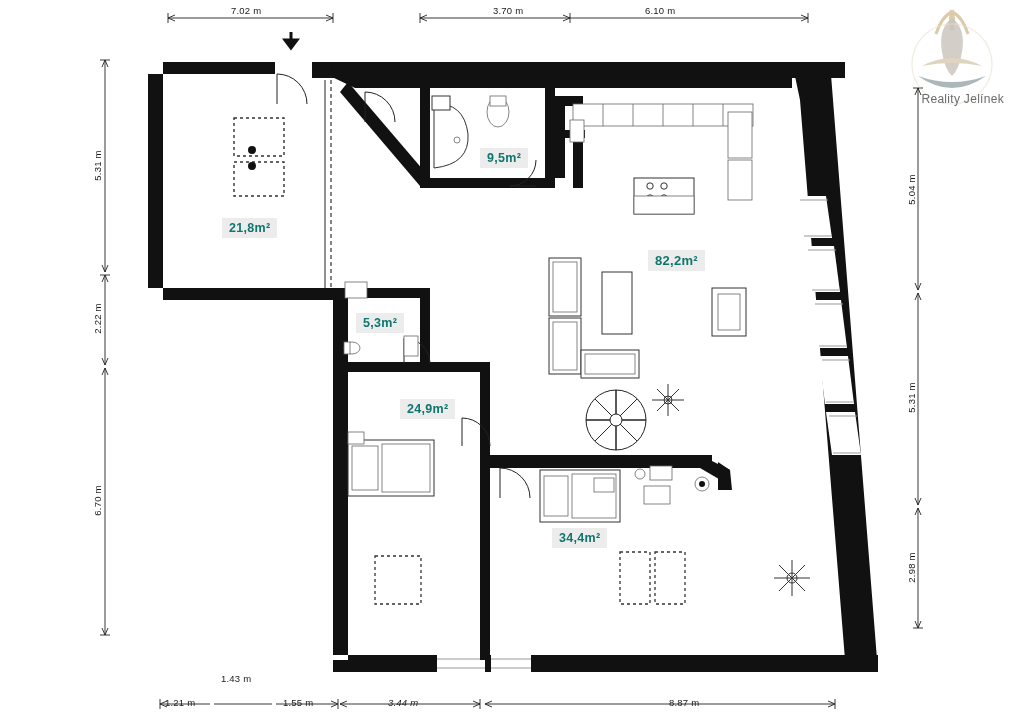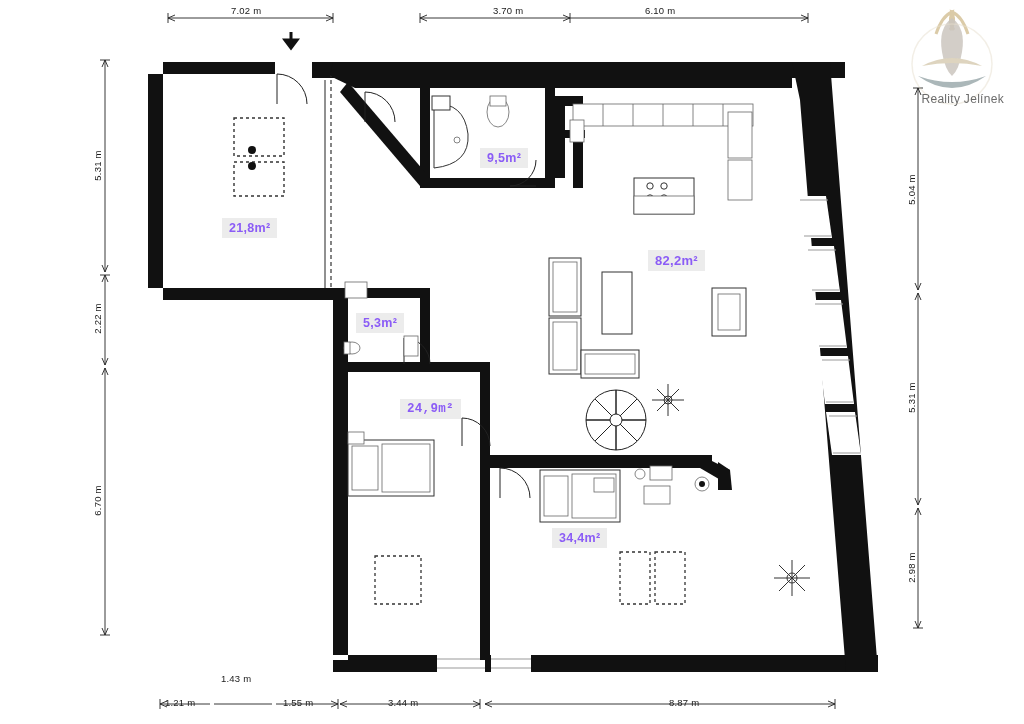--- a/index.html
+++ b/index.html
@@ -19,21 +19,21 @@
     color:#1a1a1a;
     white-space:nowrap;
     letter-spacing:.2px;
   }
   .dim-label.vert{
     transform-origin:center center;
   }
   .area-label{
     position:absolute;
     background:#ececec;
-    color:#8b5cf6;
+    color:#0f766e;
     font-size:12.5px;
     font-weight:bold;
     padding:3px 7px;
     white-space:nowrap;
     letter-spacing:.3px;
   }
   .area-label.big{font-size:13px;}
   #watermark{
     position:absolute;
     right:12px;top:4px;
@@ -324,31 +324,31 @@
       <rect class="furnlt" x="344" y="342" width="6" height="12"></rect>
       <rect class="furnlt" x="404" y="336" width="14" height="20"></rect>
     </g>
 
   </svg>
 
   <div class="area-label" style="left:222px;top:218px;">21,8m²</div>
   <div class="area-label" style="left:480px;top:148px;">9,5m²</div>
   <div class="area-label big" style="left:648px;top:250px;">82,2m²</div>
   <div class="area-label" style="left:356px;top:313px;">5,3m²</div>
-  <div class="area-label" style="left:400px;top:399px;font-family:Liberation Mono, monospace;">24,9m²</div>
+  <div class="area-label" style="left:400px;top:399px;">24,9m²</div>
   <div class="area-label" style="left:552px;top:528px;">34,4m²</div>
 
   <div class="dim-label" style="left:231px;top:5px;">7.02 m</div>
   <div class="dim-label" style="left:477px;top:5px;margin-left:16px;">3.70 m</div>
   <div class="dim-label" style="left:645px;top:5px;">6.10 m</div>
 
   <div class="dim-label" style="left:165px;top:697px;">1.21 m</div>
   <div class="dim-label" style="left:221px;top:673px;">1.43 m</div>
   <div class="dim-label" style="left:283px;top:697px;">1.55 m</div>
-  <div class="dim-label" style="left:388px;top:697px;">3.44 m</div>
+  <div class="dim-label" style="left:388px;top:697px;font-style:italic;">3.44 m</div>
   <div class="dim-label" style="left:637px;top:697px;margin-left:32px;">8.87 m</div>
 
   <div class="dim-label vert" style="left:82px;top:160px;transform:rotate(-90deg);">5.31 m</div>
   <div class="dim-label vert" style="left:82px;top:313px;transform:rotate(-90deg);">2.22 m</div>
   <div class="dim-label vert" style="left:82px;top:495px;transform:rotate(-90deg);">6.70 m</div>
 
   <div class="dim-label vert" style="left:896px;top:184px;transform:rotate(-90deg);">5.04 m</div>
   <div class="dim-label vert" style="left:896px;top:392px;transform:rotate(-90deg);">5.31 m</div>
   <div class="dim-label vert" style="left:896px;top:562px;transform:rotate(-90deg);">2.98 m</div>
 

